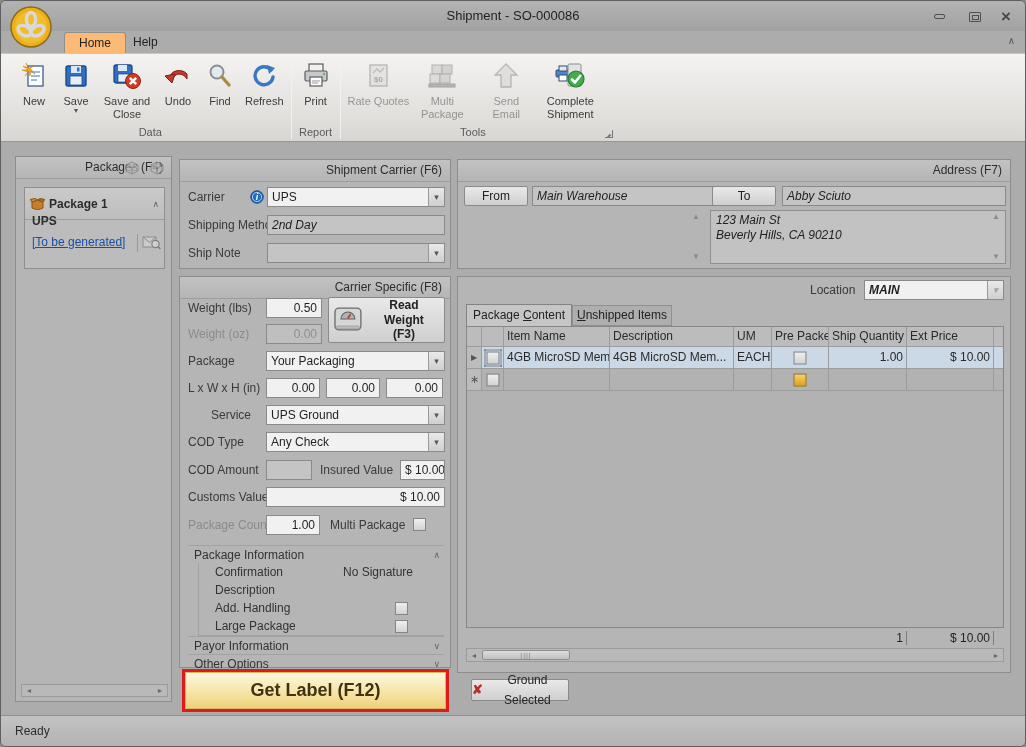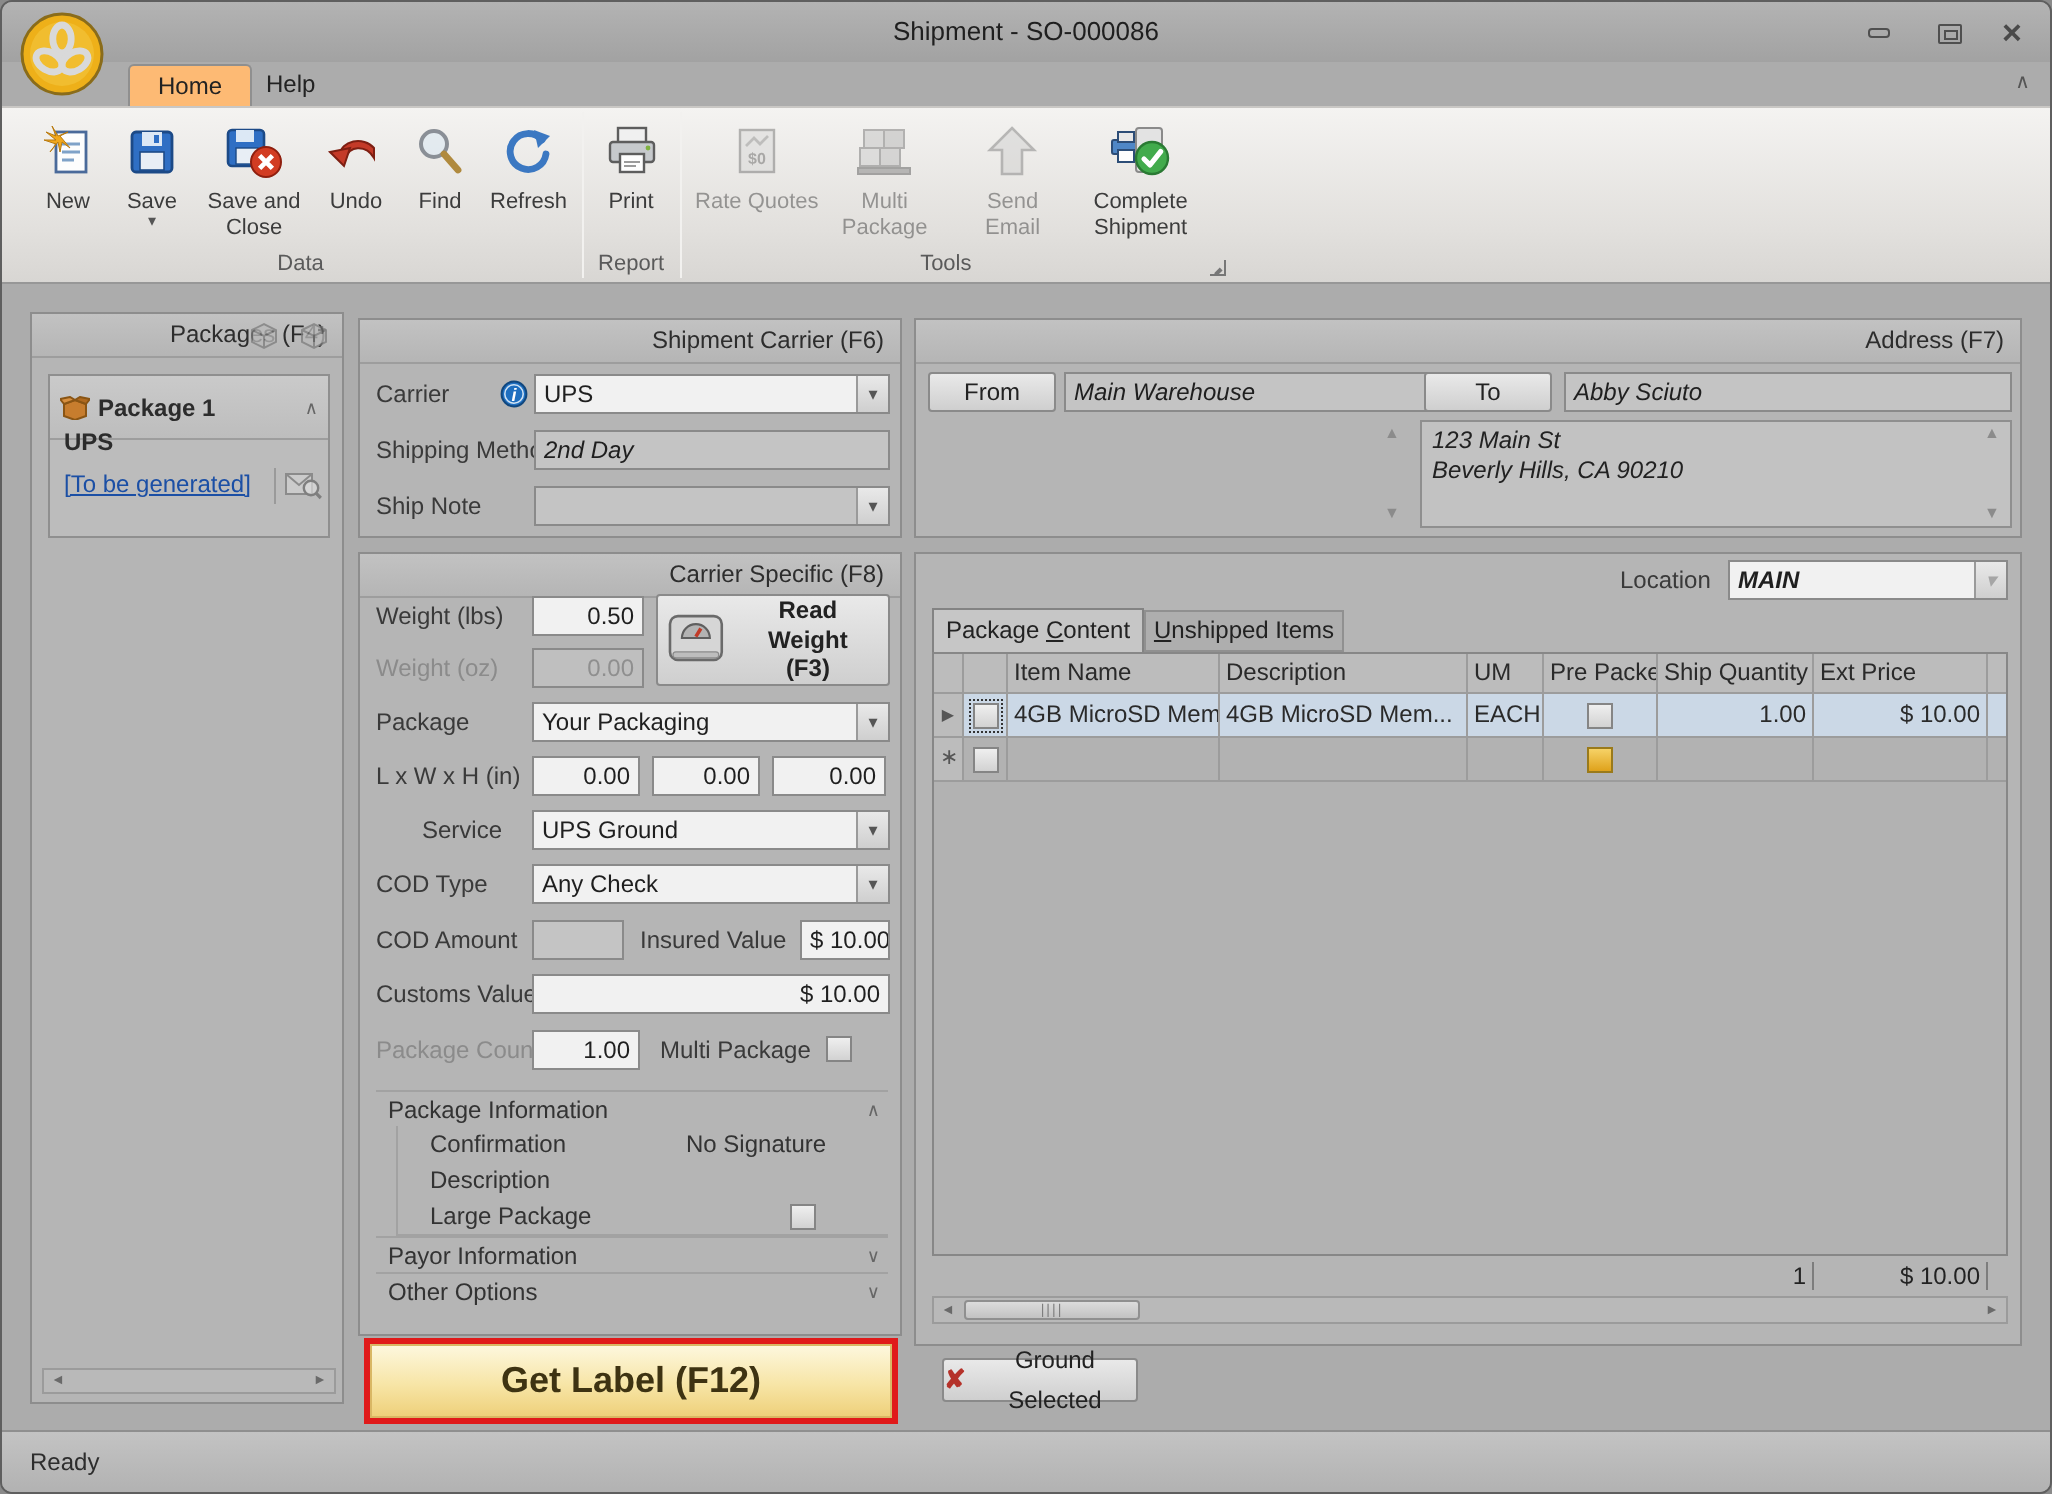--- a/index.html
+++ b/index.html
@@ -465,20 +465,24 @@
       </div>
       <div class="acc-sub">
         <div class="acc-row">
           <span>Confirmation</span>
           <span class="acc-val">No Signature</span>
         </div>
         <div class="acc-row">
           <span>Description</span>
         </div>
         <div class="acc-row">
+          <span>Add. Handling</span>
+          <span class="cb" style="left:196px; top:3px;"></span>
+        </div>
+        <div class="acc-row">
           <span>Large Package</span>
           <span class="cb" style="left:196px; top:3px;"></span>
         </div>
       </div>
       <div class="acc-hd">
         <span>Payor Information</span>
         <span class="chev">∨</span>
       </div>
       <div class="acc-hd">
         <span>Other Options</span>

